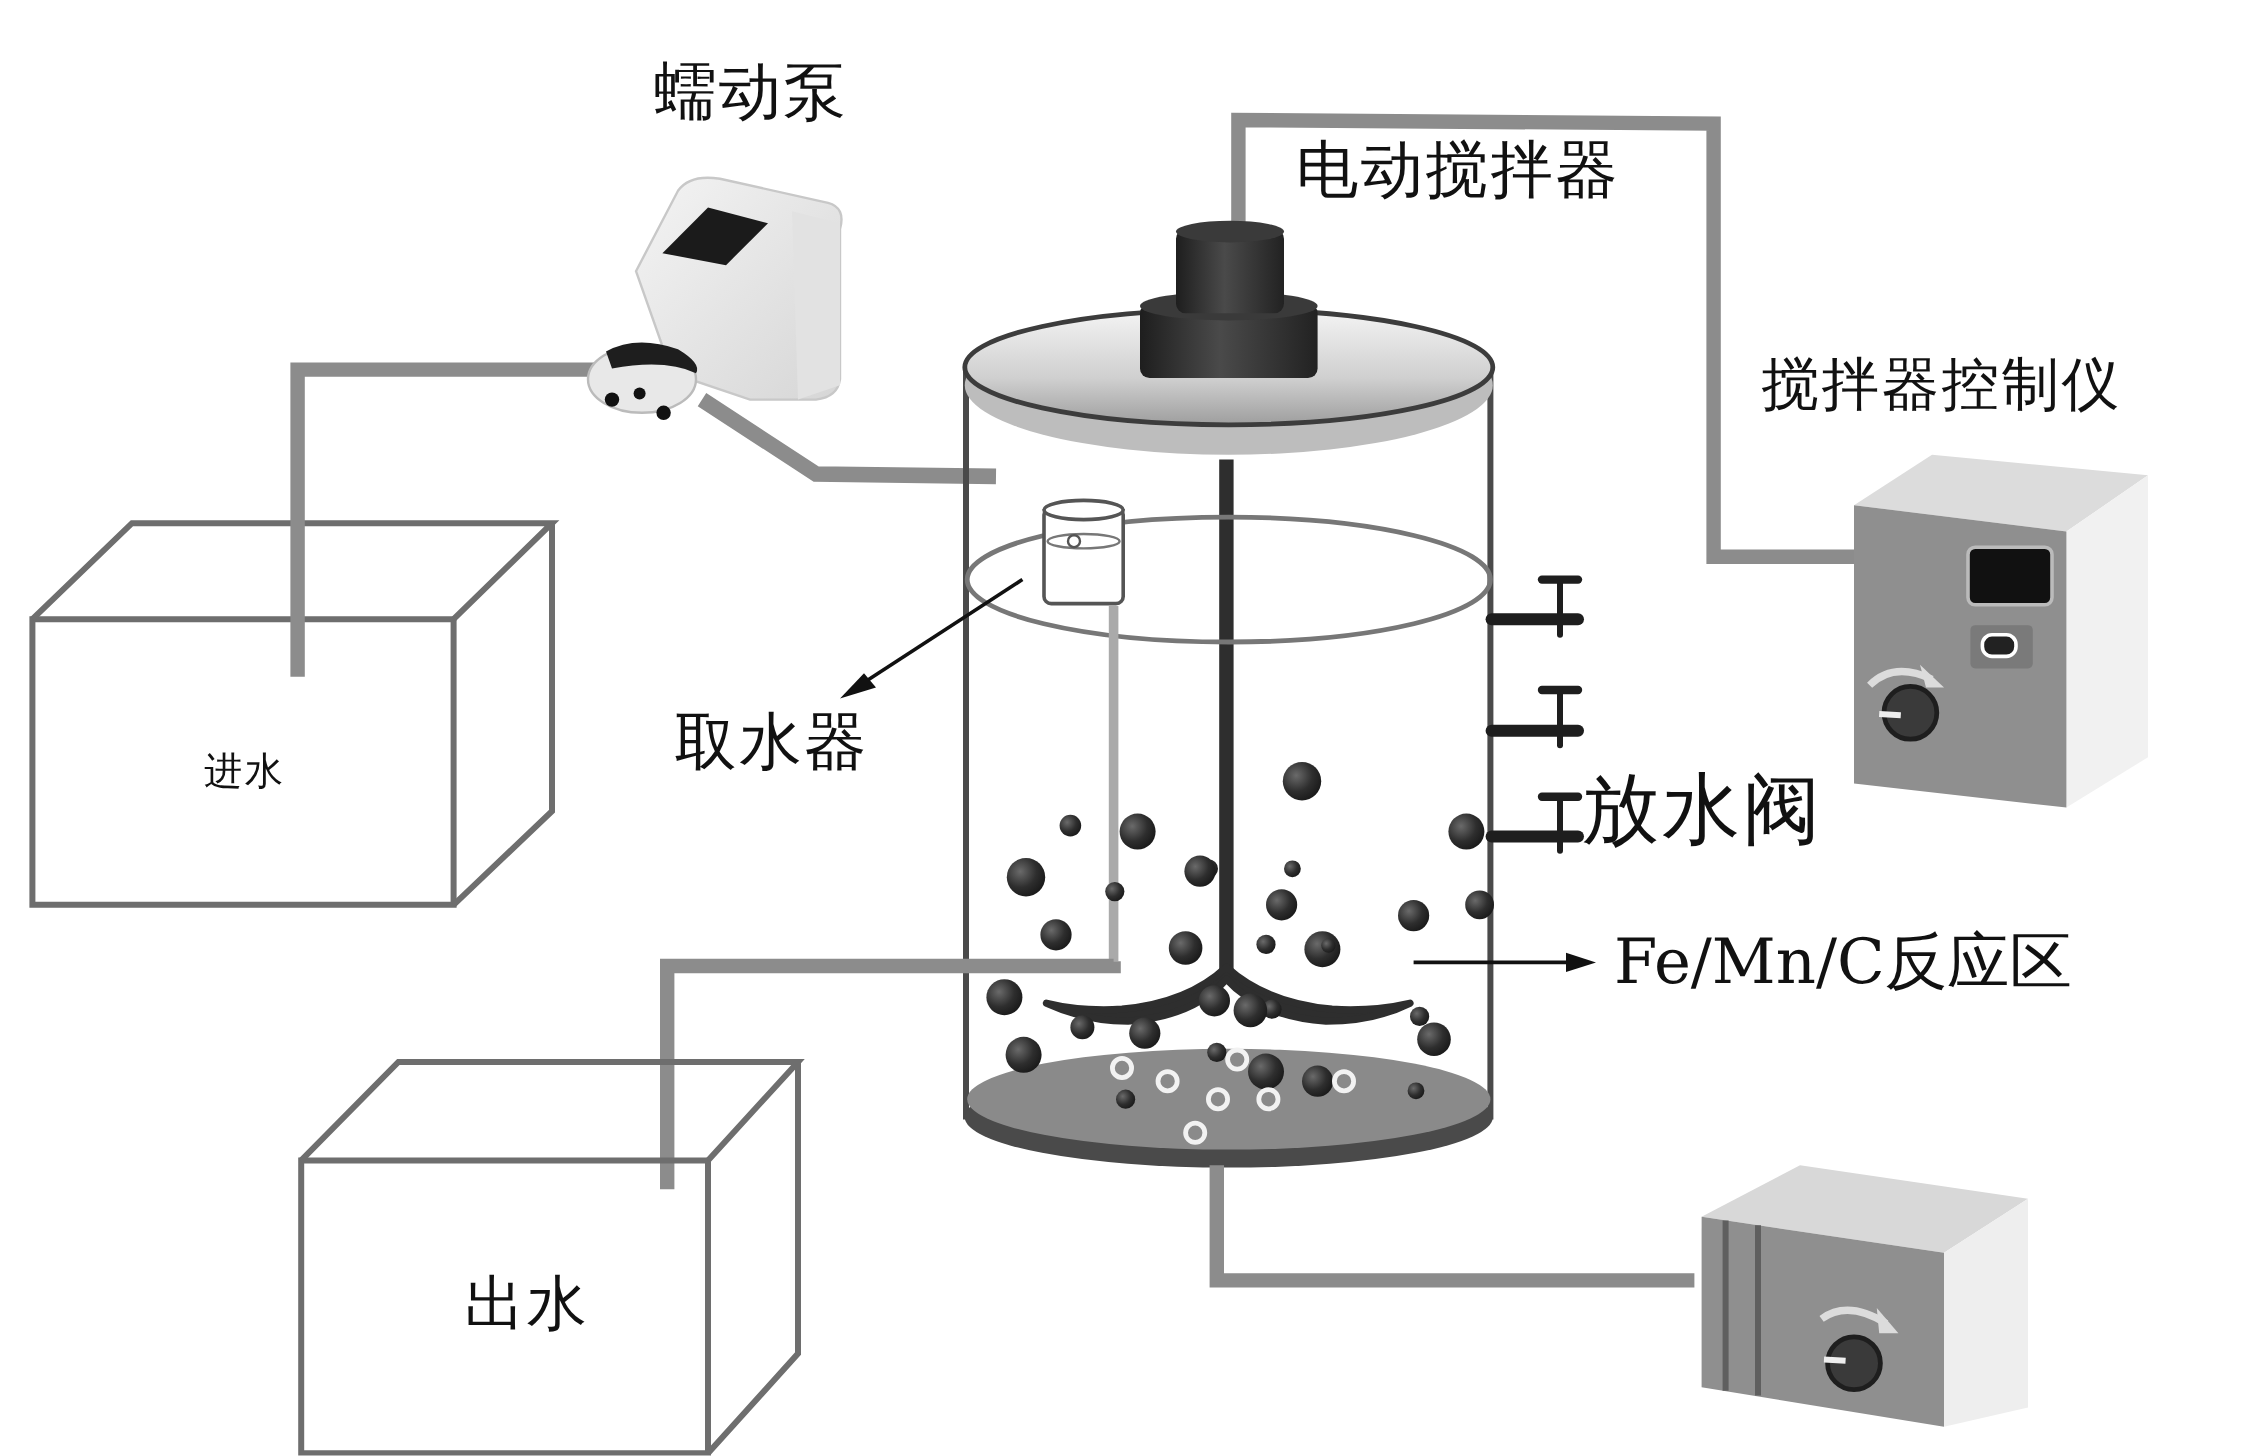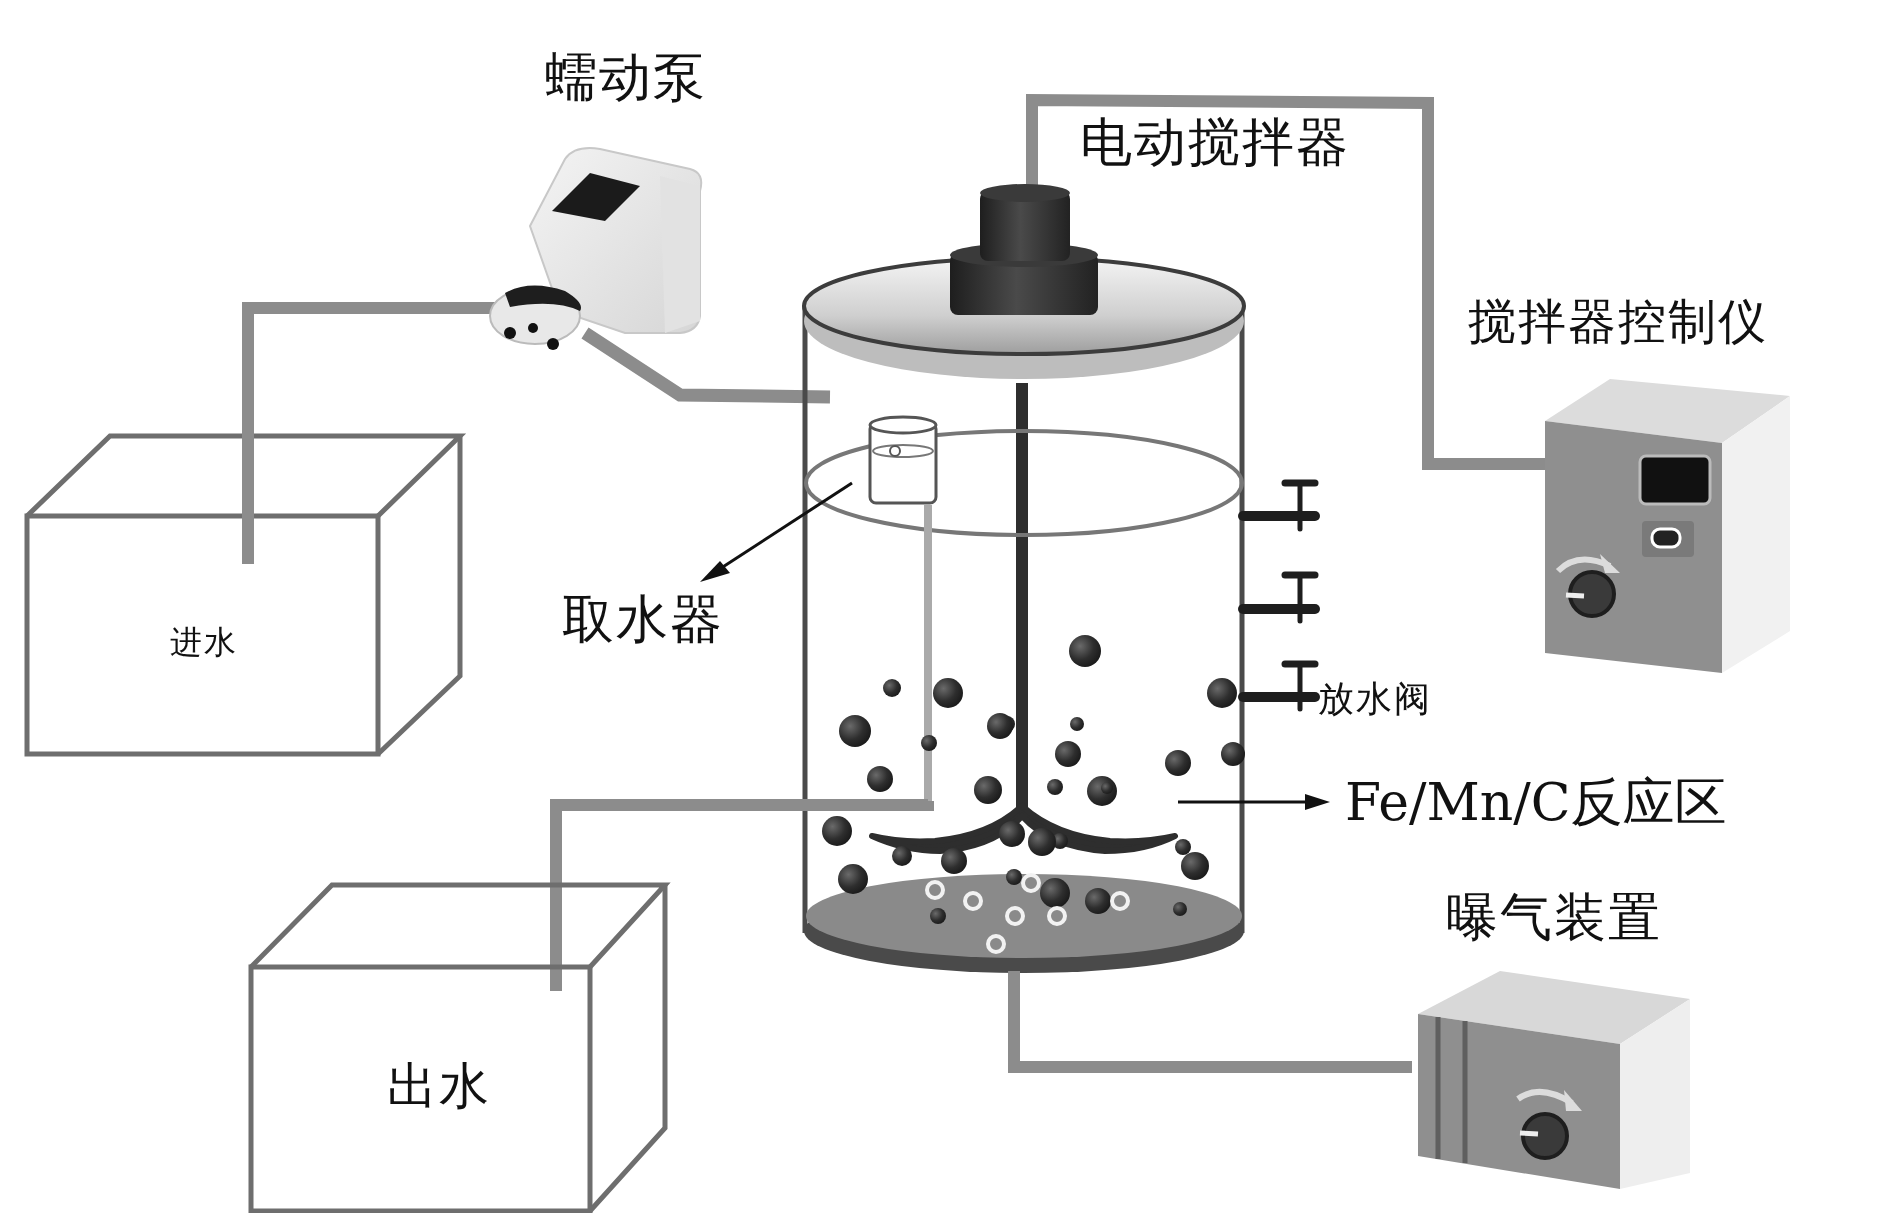--- a/index.html
+++ b/index.html
@@ -198,18 +198,17 @@
     <path d="M1518 1078 Q1540 1062 1572 1082" fill="none" stroke="#dcdcdc" stroke-width="6"></path>
     <polygon points="1582,1090 1564,1069 1566,1090" fill="#dcdcdc"></polygon>
   </g>
 </svg>
 
   
   <div class="lbl" style="left:545px; top:30px; font-size:52px;">蠕动泵</div>
   <div class="lbl" style="left:1080px; top:95px; font-size:52px;text-align:center;">电动搅拌器</div>
   <div class="lbl" style="left:1468px; top:276px; font-size:48px;">搅拌器控制仪</div>
   <div class="lbl" style="left:562px; top:572px; font-size:52px;">取水器</div>
-  <div class="lbl" style="left:1318px; top:660px; font-size:36px;">放水阀</div>
+  <div class="lbl" style="left:1318px; top:622px; font-size:65px;">放水阀</div>
   <div class="lbl" style="left:1345px; top:755px; font-size:52px; letter-spacing:0;">Fe/Mn/C反应区</div>
-  <div class="lbl" style="left:1446px; top:870px; font-size:52px;">曝气装置</div>
   <div class="lbl" style="left:170px; top:605px; font-size:32px;">进水</div>
   <div class="lbl" style="left:387px; top:1040px; font-size:50px;">出水</div>
 </div>
 
 </body></html>

